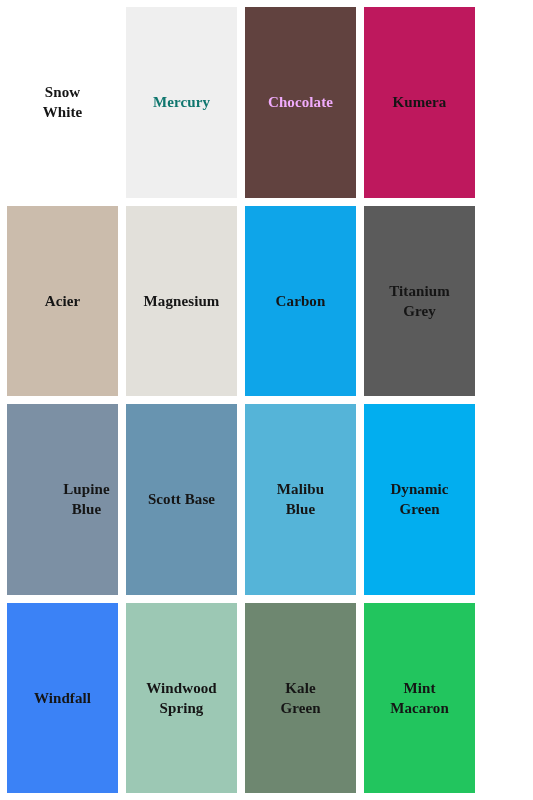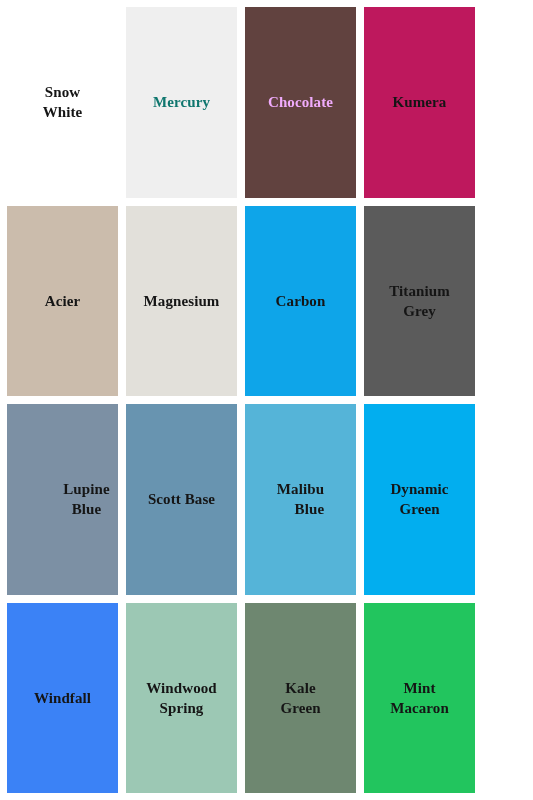--- a/index.html
+++ b/index.html
@@ -80,21 +80,21 @@
 Grey</span>
     </div>
     <div class="swatch" style="background: rgb(124, 144, 164);">
       <span class="swatch-label narrow" style="color: rgb(21, 21, 21); margin-left: 48px;">Lupine
 Blue</span>
     </div>
     <div class="swatch" style="background: rgb(104, 148, 176);">
       <span class="swatch-label" style="color: rgb(21, 21, 21);">Scott Base</span>
     </div>
     <div class="swatch" style="background: rgb(85, 180, 216);">
-      <span class="swatch-label" style="color: rgb(21, 21, 21); text-align: right;">Malibu
+      <span class="swatch-label" style="color: rgb(21, 21, 21);">Malibu
 Blue</span>
     </div>
     <div class="swatch" style="background: rgb(2, 174, 239);">
       <span class="swatch-label" style="color: rgb(21, 21, 21);">Dynamic
 Green</span>
     </div>
     <div class="swatch" style="background: #3b82f6;">
       <span class="swatch-label narrow" style="color: rgb(21, 21, 21);">Windfall</span>
     </div>
     <div class="swatch" style="background: rgb(156, 200, 180);">

